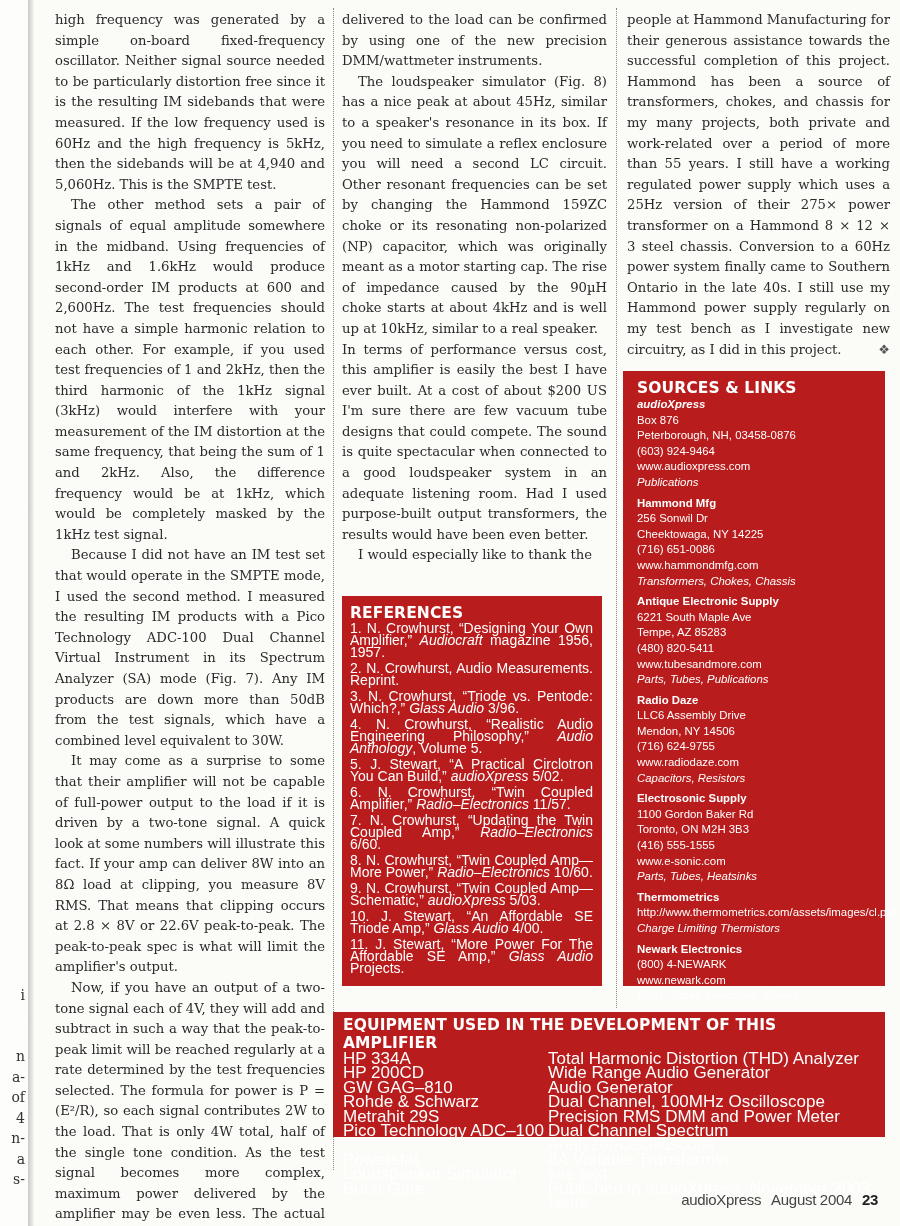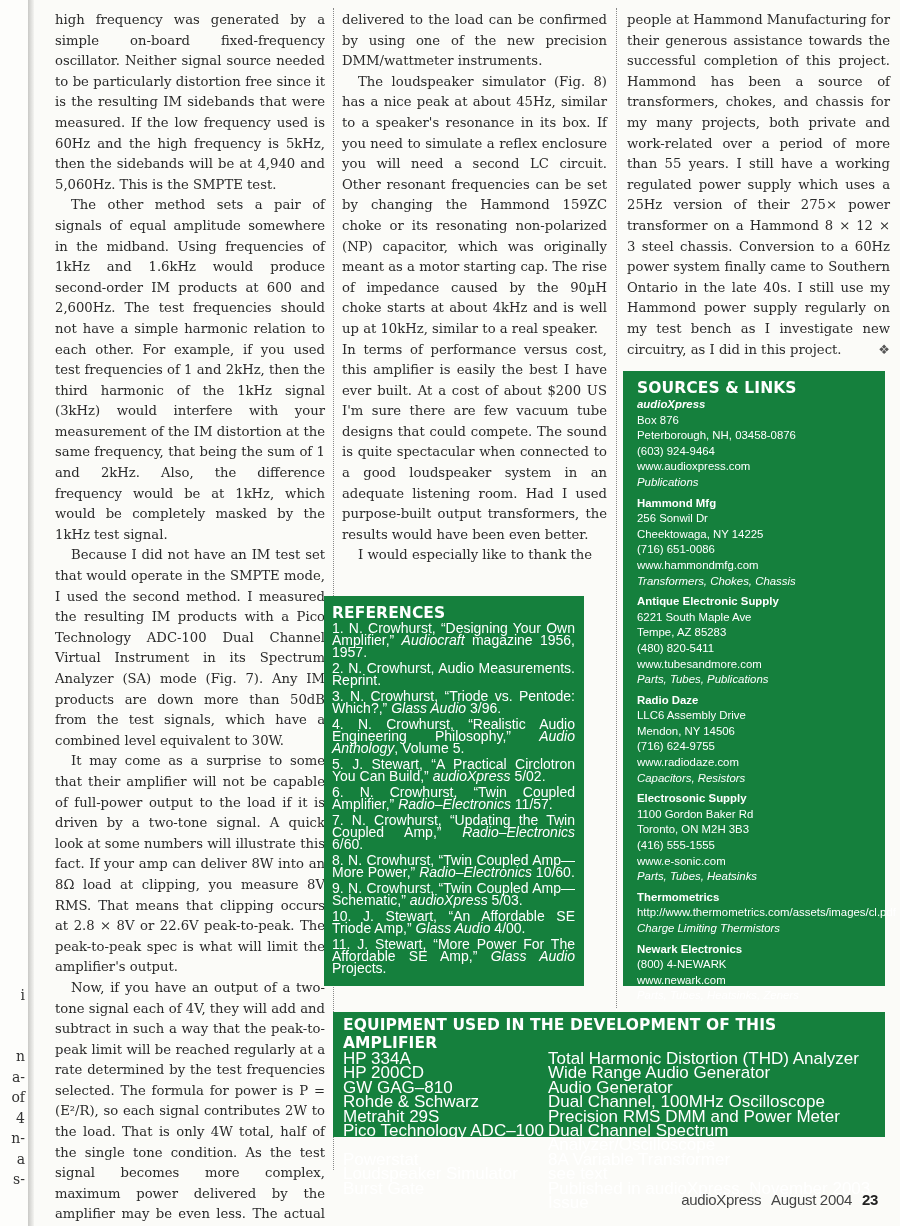--- a/index.html
+++ b/index.html
@@ -33,29 +33,29 @@
   .vrule {
     position: absolute; width: 0; border-left: 1.5px dotted #888;
   }
   .heading {
     font-family: "DejaVu Sans", "Liberation Sans", sans-serif;
     font-weight: bold; font-size: 15px; letter-spacing: 0.2px;
     color: #222; margin: 10px 0 2px 0; text-align: left;
   }
   .endmark { float: right; font-size: 13px; color: #555; }
   .box {
-    position: absolute; background: #15803d; color: #fff;
+    position: absolute; background: #b91c1c; color: #fff;
     font-family: "Liberation Sans", "DejaVu Sans", sans-serif;
   }
   .box .box-title {
     font-family: "DejaVu Sans", "Liberation Sans", sans-serif;
     font-weight: bold; font-size: 15.5px; letter-spacing: 0.1px;
     color: #fff; line-height: 18px;
   }
-  #references { left: 324px; top: 596px; width: 260px; height: 390px; padding: 8px 9px 4px 8px; box-sizing: border-box; }
+  #references { left: 342px; top: 596px; width: 260px; height: 390px; padding: 8px 9px 4px 8px; box-sizing: border-box; }
   #references .ref { font-size: 14px; line-height: 12px; margin-bottom: 4px; text-align: justify; }
   #sources { left: 623px; top: 371px; width: 262px; height: 615px; padding: 8px 10px 0 14px; box-sizing: border-box; }
   #sources .src { font-size: 11.4px; line-height: 15.6px; margin-bottom: 5px; }
   #sources .src .name { font-weight: bold; }
   #sources .src .cat { font-style: italic; }
   #equipment { left: 333px; top: 1012px; width: 552px; height: 125px; padding: 4px 10px 0 10px; box-sizing: border-box; }
   #equipment .box-title { font-size: 15.5px; }
   .equip-grid { display: grid; grid-template-columns: 205px 1fr; font-size: 17px; line-height: 14.4px; }
   .footer {
     position: absolute; right: 22px; top: 1191px;

